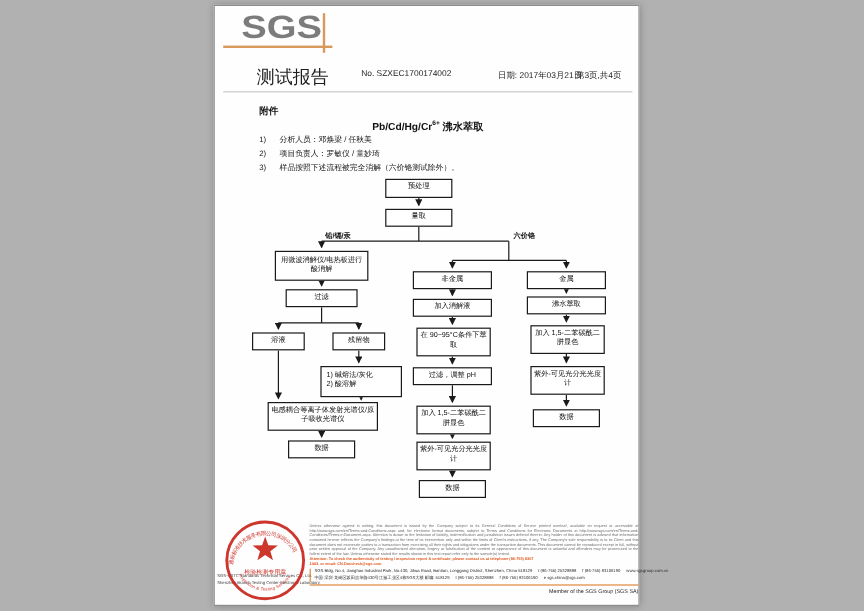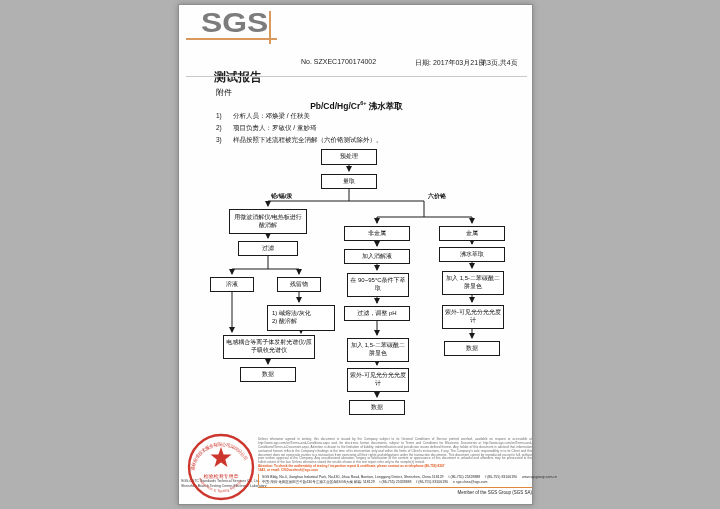--- a/index.html
+++ b/index.html
@@ -11,25 +11,25 @@
   .page{
     position:absolute;left:178px;top:4px;width:355px;height:501px;
     background:#fefefe;border:1px solid #8d8d8d;box-sizing:border-box;
     box-shadow:0 0 6px rgba(0,0,0,.25);
   }
   
   .logo-text{position:absolute;left:22px;top:3px;font-size:27px;font-weight:bold;
     color:#7c7c7c;letter-spacing:0;transform:scaleX(1.18);transform-origin:0 0;}
   .logo-hline{position:absolute;left:7px;top:33px;width:91px;height:2px;background:#d9995c;}
   .logo-vline{position:absolute;left:90px;top:6px;width:2px;height:33px;background:#d9995c;}
-  .rpt-title{position:absolute;left:35px;top:64px;font-size:12px;font-weight:bold;color:#1c1c1c;}
+  .rpt-title{position:absolute;left:35px;top:50px;font-size:15px;font-weight:normal;color:#1c1c1c;}
   .hdr-small{position:absolute;top:53px;font-size:7px;color:#222;}
   .hdr-rule{position:absolute;left:7px;top:71px;width:341px;height:1px;background:#c9c9c9;}
   
-  .att-label{position:absolute;left:37px;top:82px;font-size:8px;font-weight:normal;color:#111;text-align:right;}
+  .att-label{position:absolute;left:37px;top:82px;font-size:8px;font-weight:bold;color:#111;text-align:right;}
   .doc-title{position:absolute;left:0;top:95px;width:355px;text-align:center;
     font-size:8.5px;font-weight:bold;color:#111;}
   .doc-title sup{font-size:5.5px;}
   .note{position:absolute;left:37px;font-size:6.5px;color:#161616;white-space:nowrap;}
   .note .num{display:inline-block;width:17px;}
   
   .fnode{position:absolute;border:1px solid #1a1a1a;background:#fff;font-size:6px;
     line-height:1.3;color:#101010;display:flex;align-items:center;justify-content:center;
     text-align:center;padding:0 2px;box-sizing:border-box;}
   .fnode.left-align{justify-content:flex-start;text-align:left;padding-left:4px;}

